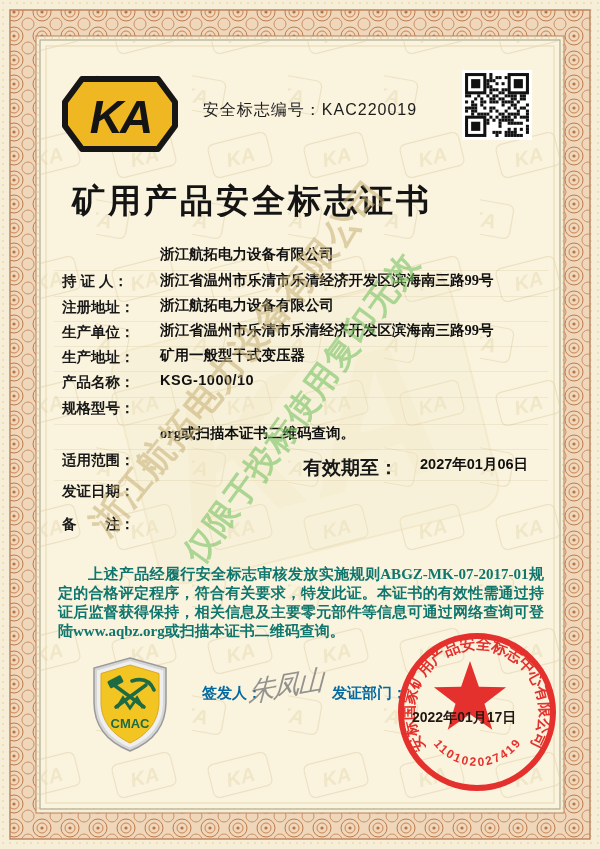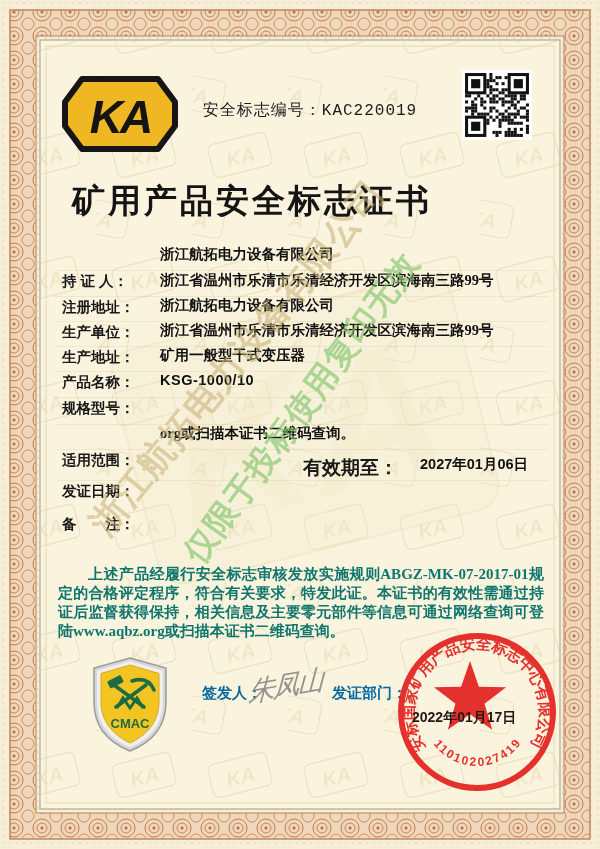--- a/index.html
+++ b/index.html
@@ -11,21 +11,21 @@
   }
   #frame-svg{position:absolute;left:0;top:0;z-index:0;}
   .content{position:absolute;z-index:2;}
 
   
   .ka-logo{position:absolute;left:62px;top:76px;width:116px;height:76px;}
   .cert-no-line{
     position:absolute;left:150px;top:100px;width:320px;text-align:center;
     font-size:16px;color:#1c1c1c;letter-spacing:1px;
   }
-  .cert-no-line .num{font-family:Liberation Mono, monospace;letter-spacing:1px;}
+  .cert-no-line .num{font-family:Liberation Sans, sans-serif;letter-spacing:1px;}
   .qr{position:absolute;left:462px;top:70px;width:70px;height:70px;background:#fff;padding:0;}
 
   
   .page-title{
     position:absolute;left:0;top:179px;width:504px;text-align:center;
     font-family:"Liberation Sans","DejaVu Sans",sans-serif;
     font-weight:900;font-size:33px;color:#141414;letter-spacing:3px;
   }
 
   

